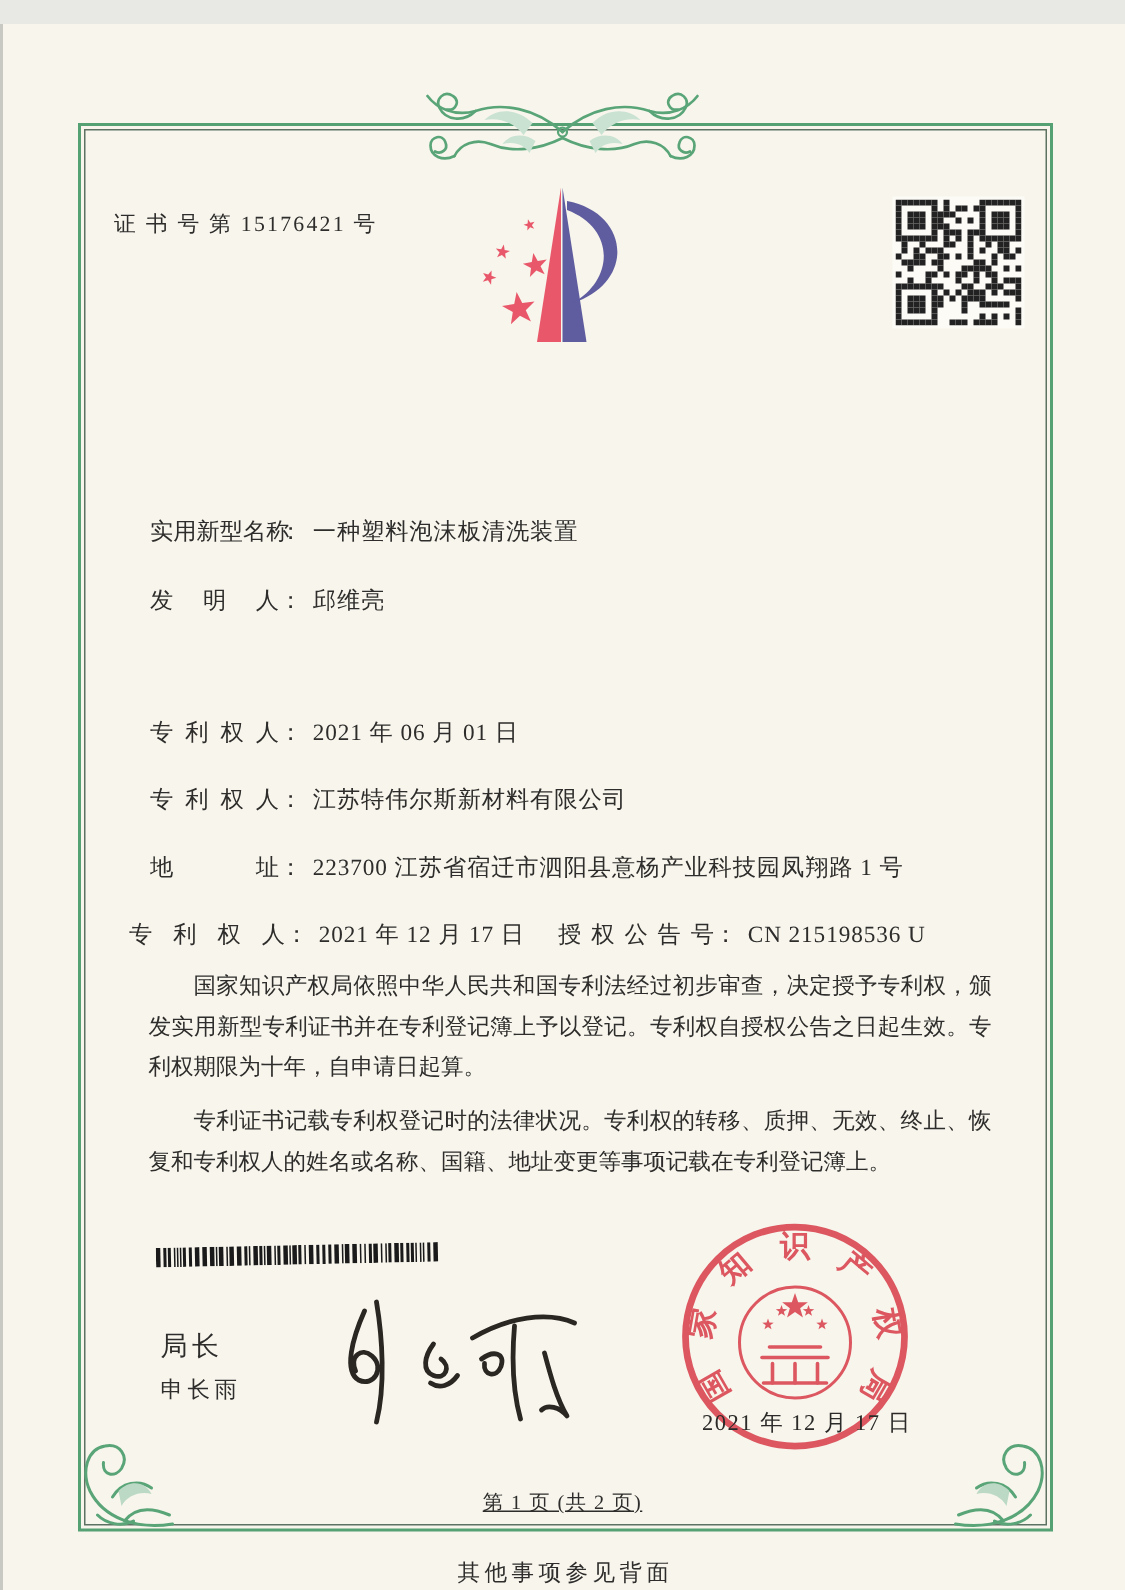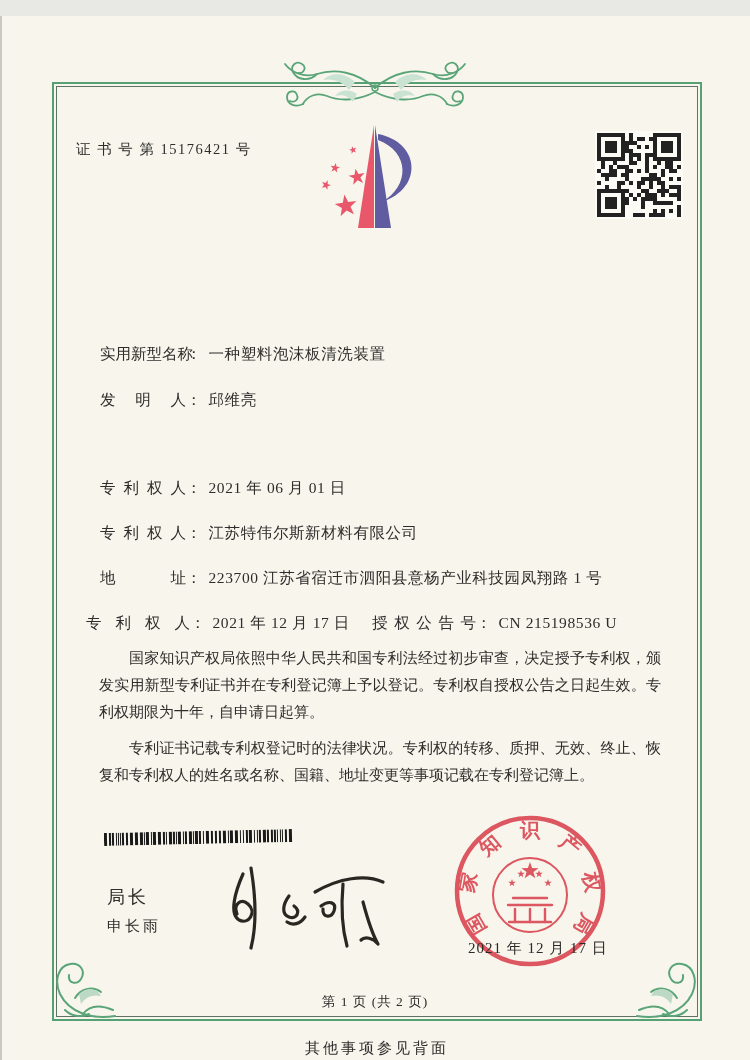--- a/index.html
+++ b/index.html
@@ -40,21 +40,21 @@
 
   .sig-title { position:absolute; left:107px; top:869px; font-size:18px; letter-spacing:3px; }
   .sig-name  { position:absolute; left:107px; top:901px; font-size:15px; letter-spacing:3px;font-family:Liberation Serif, serif; }
   .sig-script { position:absolute; left:215px; top:846px; }
 
   .seal { position:absolute; left:452px; top:797px; width:156px; height:156px;
           mix-blend-mode:multiply; opacity:0.93; }
   .seal-date { position:absolute; left:468px; top:923px; font-size:15px; letter-spacing:1px;
                color:#2b2a28; z-index:5; }
 
-  .page-info { position:absolute; left:0; right:0; top:977px; text-align:center; font-size:13.5px; letter-spacing:1px; }
+  .page-info { position:absolute; left:0; right:0; top:977px; text-align:center; font-size:13.5px; letter-spacing:1px;text-decoration:underline; }
   .back-note { position:absolute; left:4px; right:0; top:1023px; text-align:center; font-size:15px; letter-spacing:3px; }
 
   .orn-top   { position:absolute; left:275px; top:44px; }
   .corner-bl { position:absolute; left:45px;  top:938px; }
   .corner-br { position:absolute; left:635px; top:938px; transform:scaleX(-1); }
 </style>
 </head>
 <body>
 
 <div class="page">

